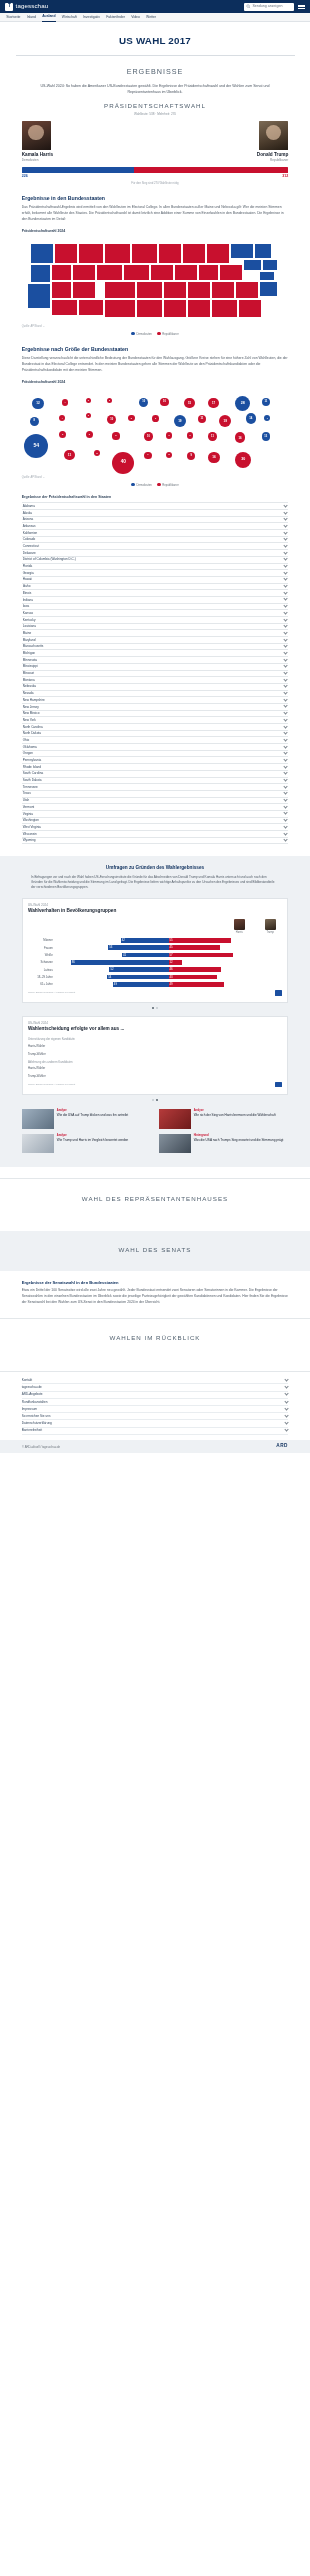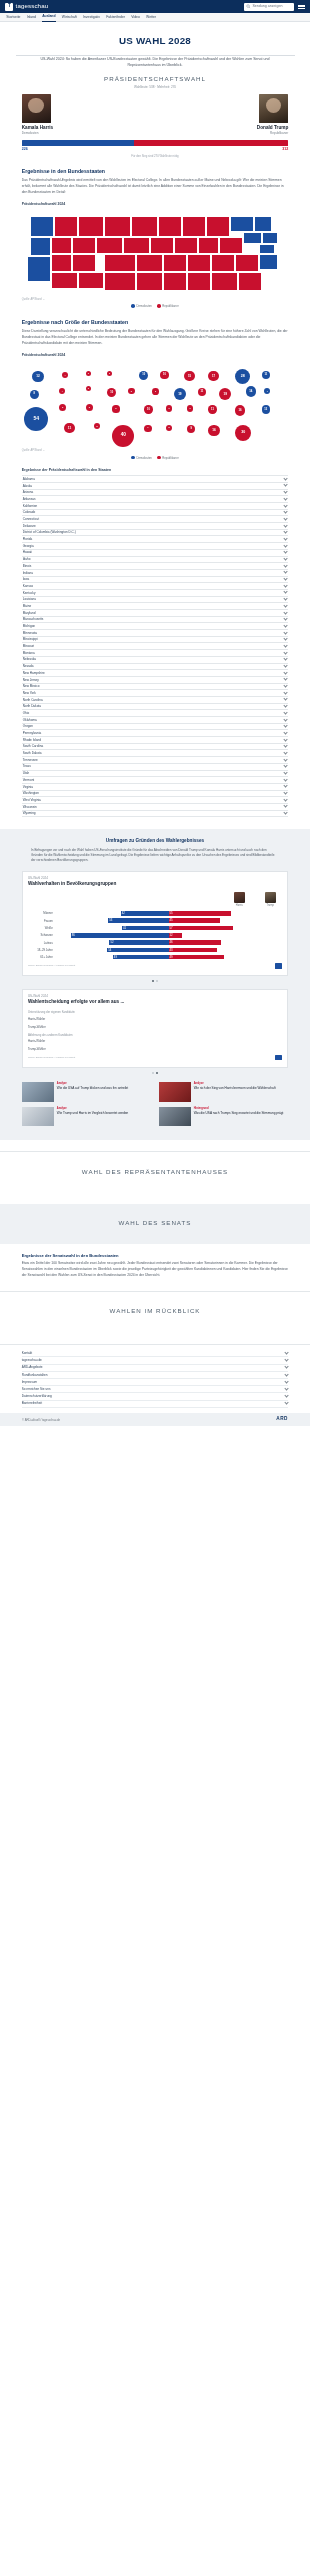--- a/index.html
+++ b/index.html
@@ -249,23 +249,24 @@
     <span>Startseite</span>
     <span>Inland</span>
     <span class="active">Ausland</span>
     <span>Wirtschaft</span>
     <span>Investigativ</span>
     <span>Faktenfinder</span>
     <span>Video</span>
     <span>Wetter</span>
   </div>
 
-  <div class="page-title">US WAHL 2028</div>
+  <div class="page-title">US WAHL 2017</div>
   <div class="rule"></div>
 
+  <div class="section-head">ERGEBNISSE</div>
   <div class="lead">US-Wahl 2024: So haben die Amerikaner US-Bundesstaaten gewählt. Die Ergebnisse der Präsidentschaftswahl und der Wahlen zum Senat und Repräsentantenhaus im Überblick.</div>
 
   <div class="cand-block">
     <div class="cand-title">PRÄSIDENTSCHAFTSWAHL</div>
     <div class="cand-sub">Wahlleute: 538 · Mehrheit: 270</div>
     <div class="cand-row">
       <div class="cand">
         <div class="cand-photo harris"></div>
         <div class="cand-name">Kamala Harris</div>
         <div class="cand-party">Demokraten</div>

